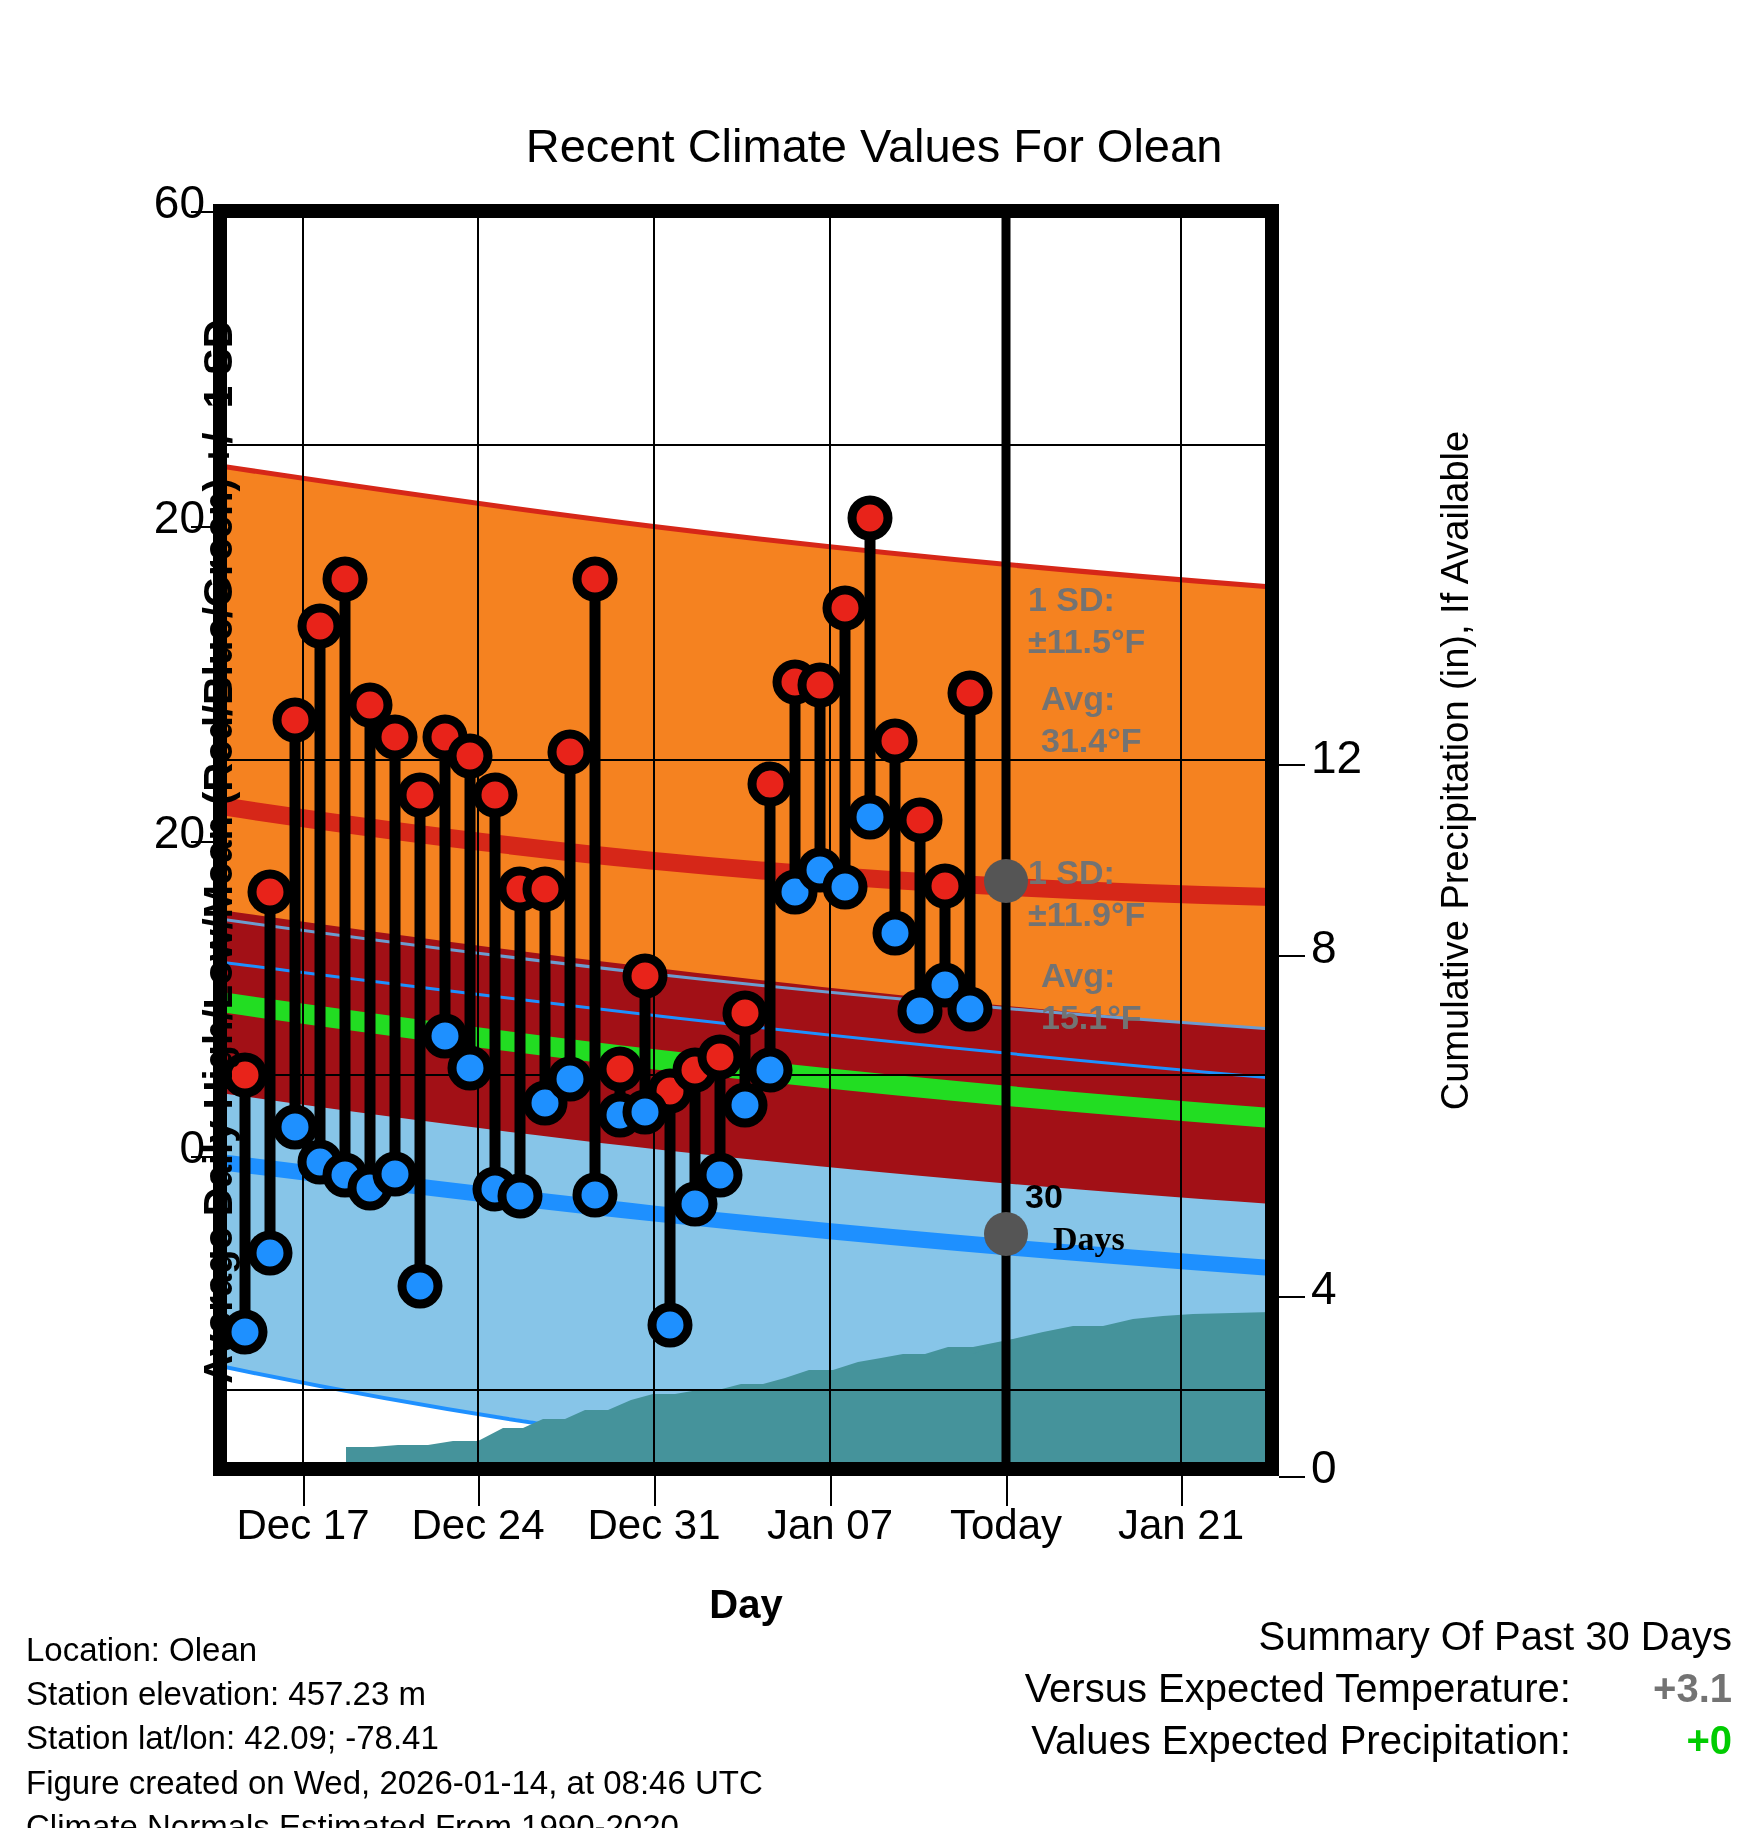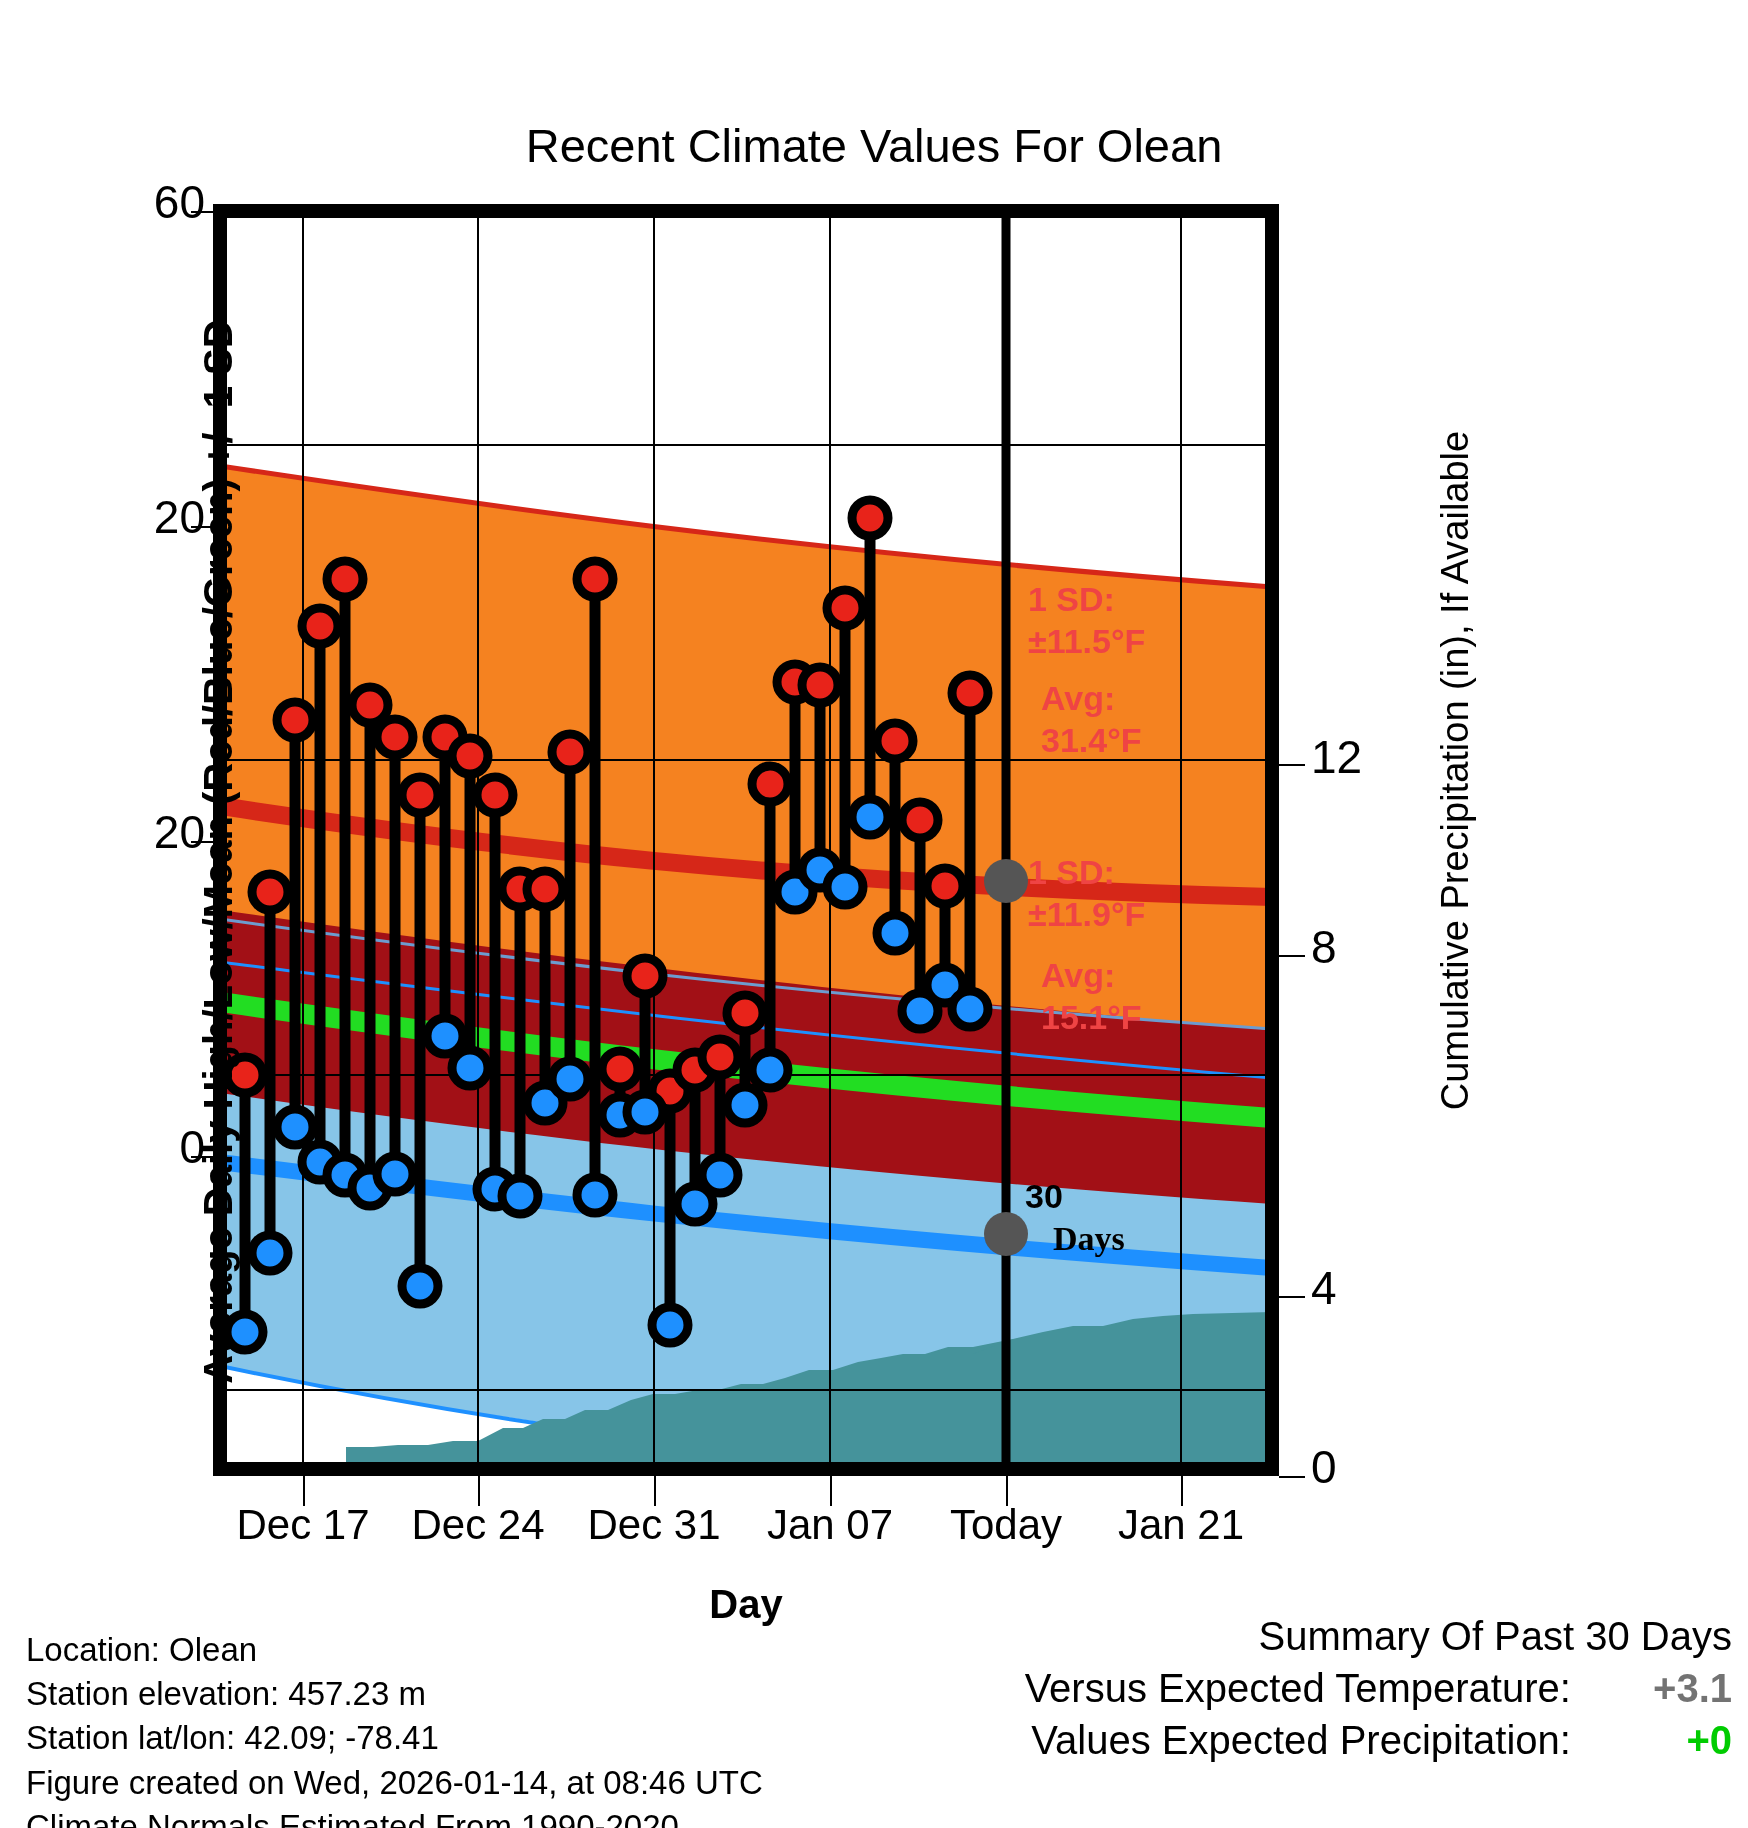--- a/index.html
+++ b/index.html
@@ -35,21 +35,21 @@
   }
   .y2tick{position:absolute;left:1098px;font-size:46px;color:#000;line-height:1;}
   .y2tickmark{position:absolute;left:1066px;width:26px;height:2px;background:#000;}
 
   
   .xtick{position:absolute;top:1300px;font-size:42px;color:#000;text-align:center;width:260px;line-height:1;}
   .xtickmark{position:absolute;top:1272px;width:2px;height:30px;background:#000;}
   #xlabel{position:absolute;left:0;top:1378px;width:1066px;text-align:center;font-size:40px;font-weight:bold;color:#000;}
 
   
-  .ann{position:absolute;color:#ef4444;font-size:34px;font-weight:bold;line-height:1.05;white-space:pre;text-align:right;}
+  .ann{position:absolute;color:#737373;font-size:34px;font-weight:bold;line-height:1.05;white-space:pre;text-align:right;}
   .ann-black{position:absolute;color:#000;font-size:34px;font-weight:bold;line-height:1.05;white-space:pre;}
 
   
   #footleft{position:absolute;left:26px;top:1628px;font-size:33px;color:#000;line-height:1.34;}
   #footright{position:absolute;right:16px;top:1610px;text-align:right;font-size:40px;color:#000;line-height:1.30;}
   #footright .row{white-space:nowrap;}
   #footright .val{font-weight:bold;display:inline-block;min-width:150px;text-align:right;}
 </style>
 </head>
 <body>

